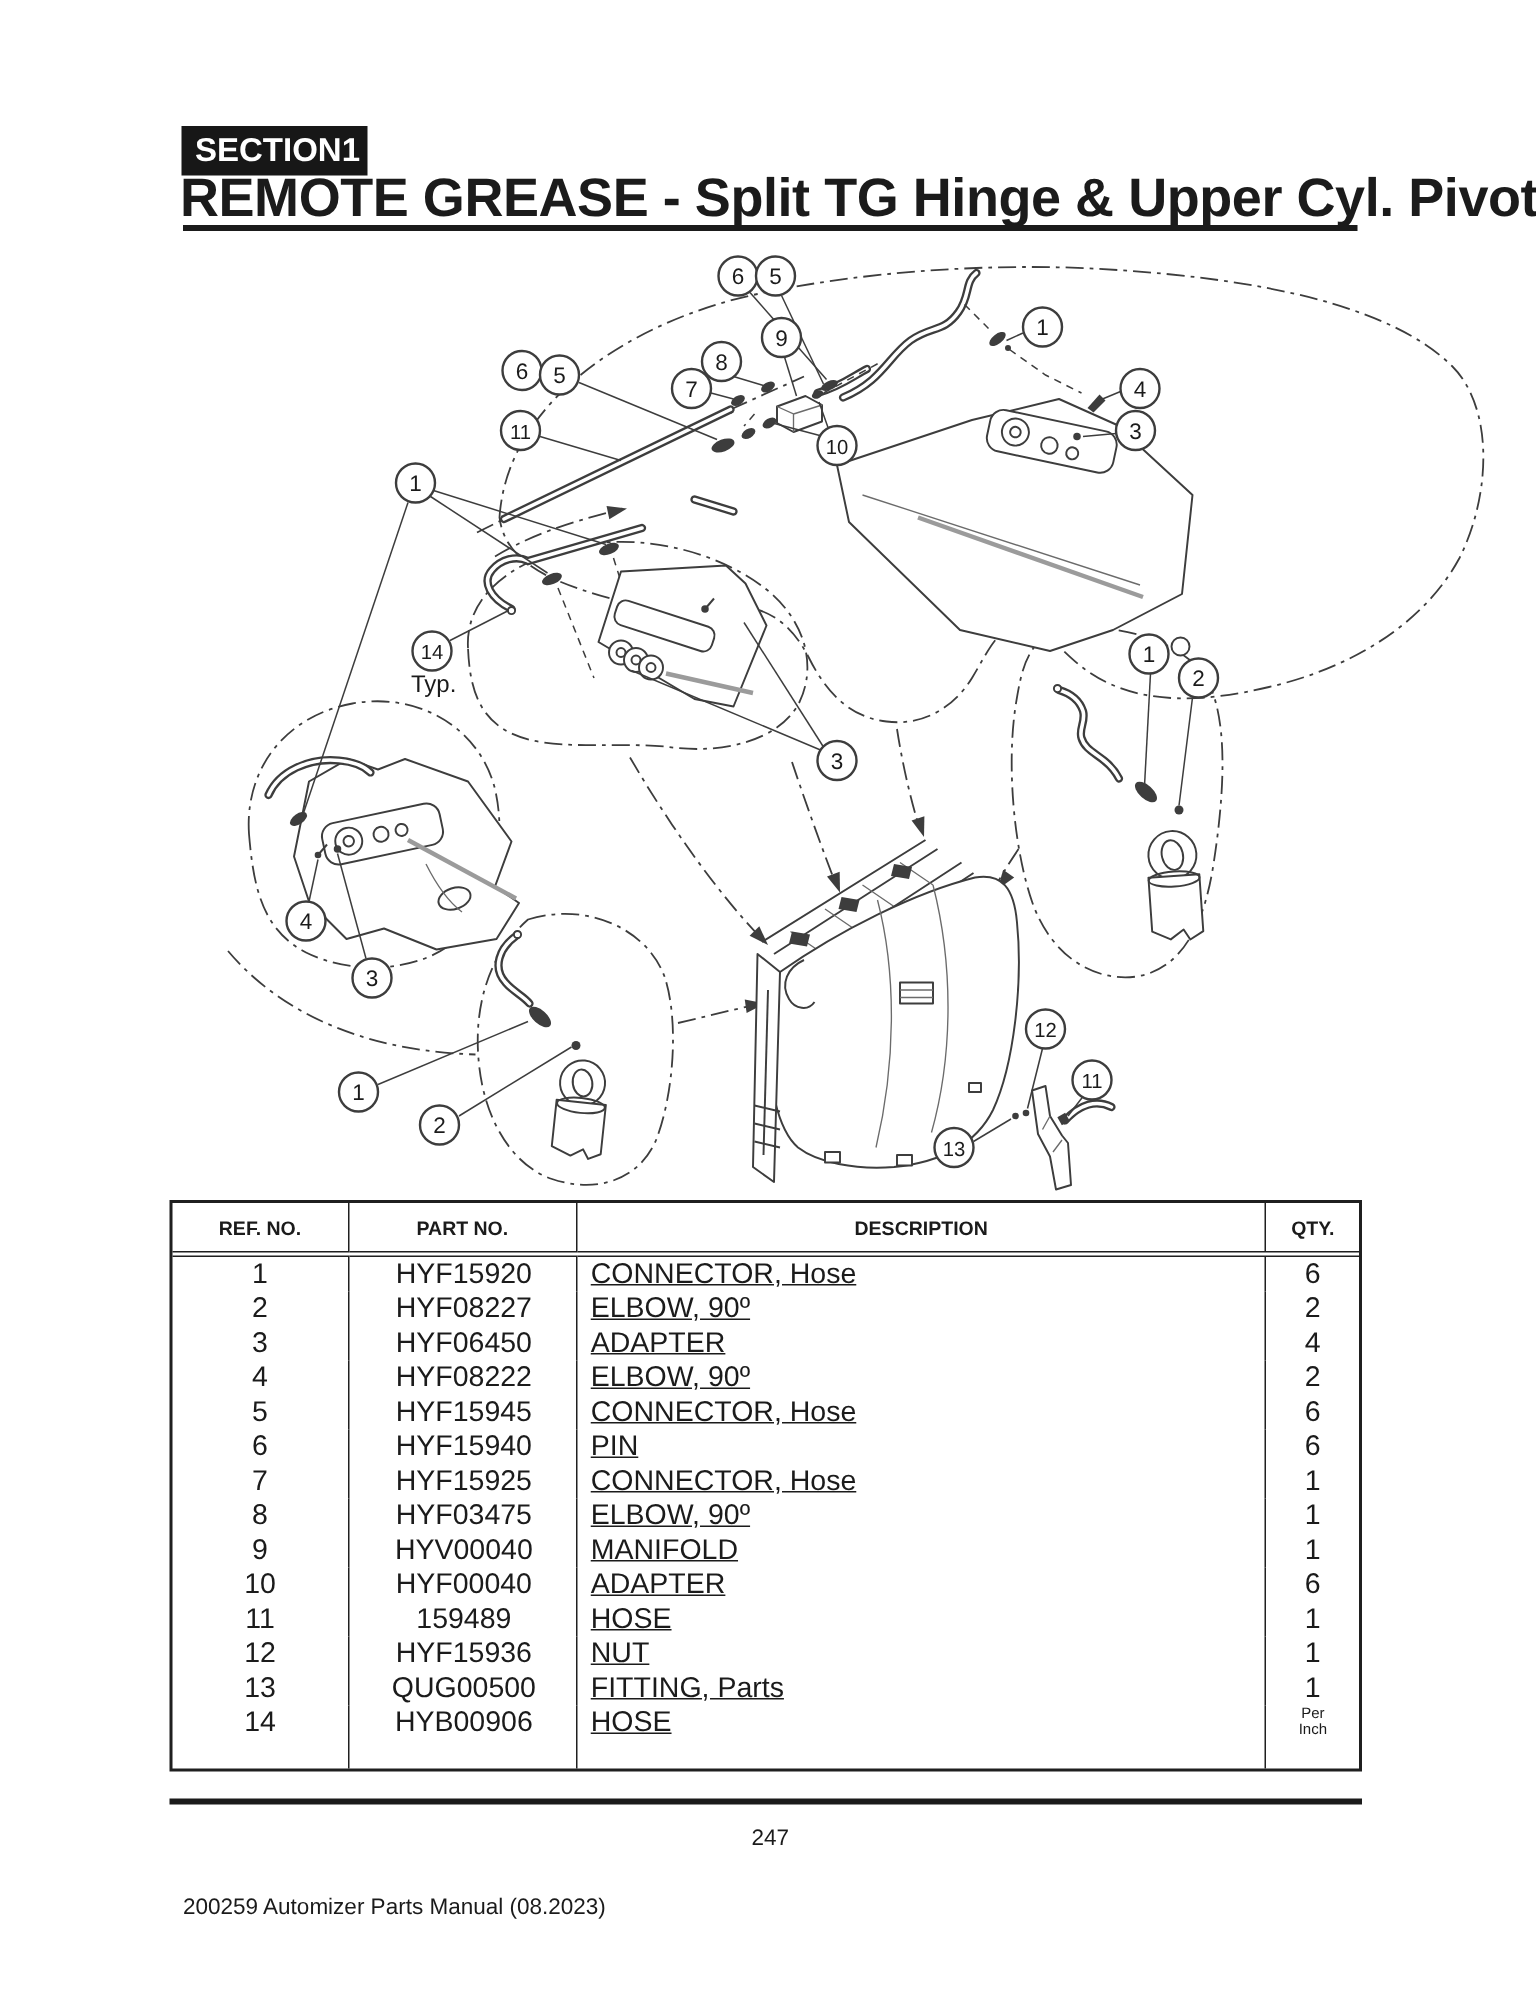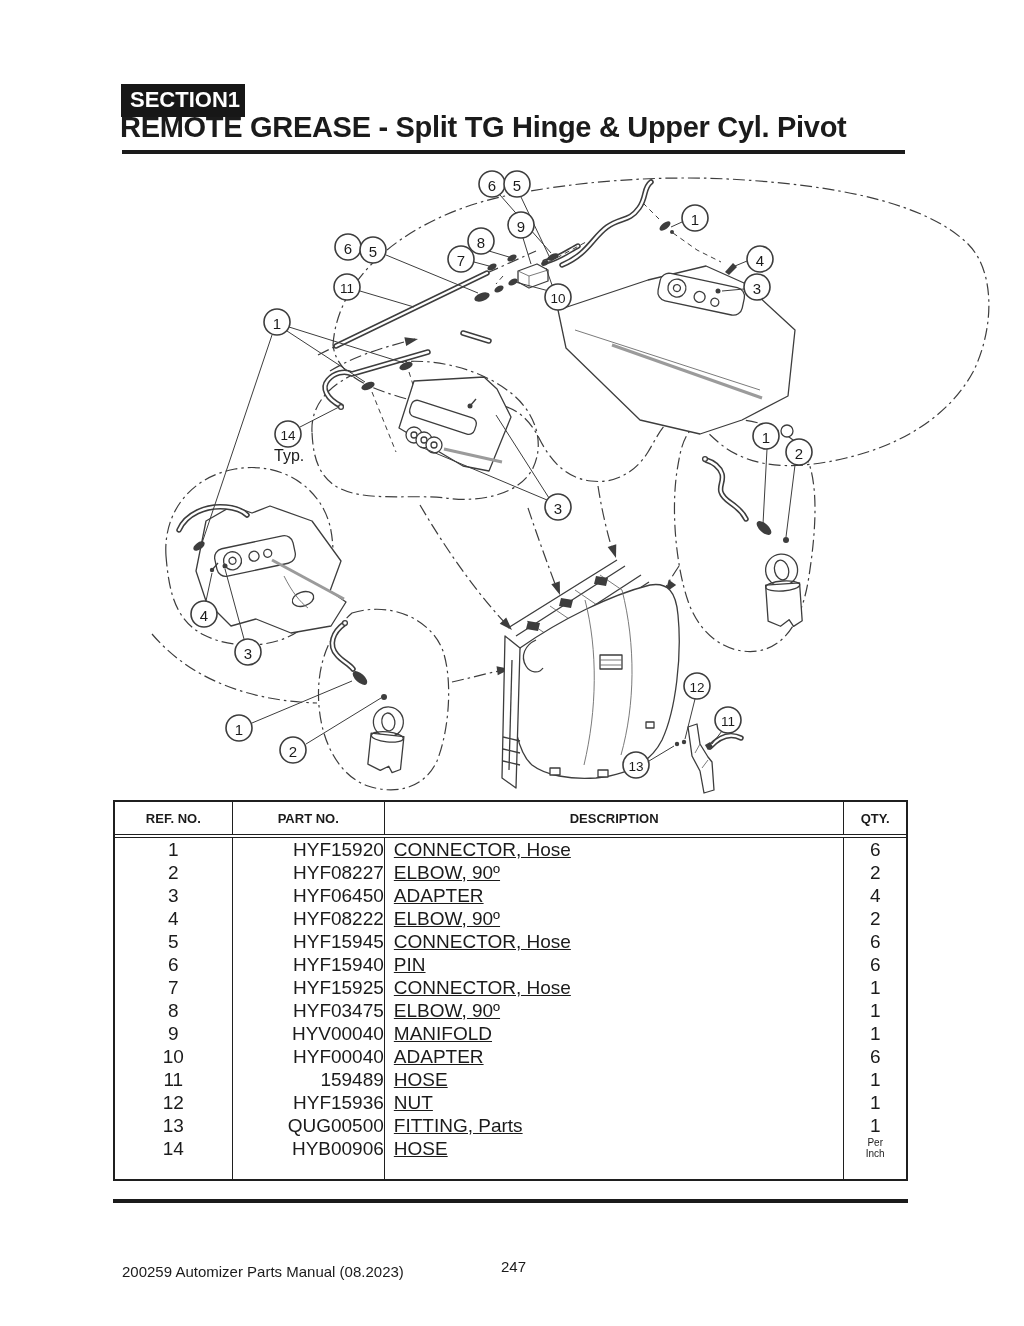--- a/index.html
+++ b/index.html
@@ -1,21 +1,21 @@
 <!DOCTYPE html>
 <html><head>
 <meta charset="utf-8">
 <style>
   html,body{margin:0;padding:0;background:#fff;}
   body{width:1024px;height:1326px;position:relative;font-family:"Liberation Sans",sans-serif;color:#1b1b1b;overflow:hidden;}
 
   
   .section-box{position:absolute;left:121px;top:84px;width:106px;background:#171717;color:#fff;
     font-weight:bold;font-size:22px;padding:3px 9px 4px 9px;display:flex;justify-content:space-between;align-items:center;}
-  .page-title{position:absolute;left:120px;top:111px;font-size:29px;font-weight:bold;letter-spacing:-0.3px;white-space:nowrap;}
+  .page-title{position:absolute;left:120px;top:111px;font-size:36px;font-weight:bold;letter-spacing:-0.3px;white-space:nowrap;}
   .title-rule{position:absolute;left:122px;top:150px;width:783px;height:4px;background:#1b1b1b;}
 
   
   #diagram-svg{position:absolute;left:0;top:0;width:1024px;height:1326px;}
   .ph{fill:none;stroke:#3d3d3d;stroke-width:1.2;stroke-dasharray:12 4 2.5 4;}
   .dsh{fill:none;stroke:#3d3d3d;stroke-width:1;stroke-dasharray:5 4;}
   .ln{fill:none;stroke:#3d3d3d;stroke-width:1.3;stroke-linejoin:round;}
   .thin{fill:none;stroke:#6b6b6b;stroke-width:0.9;}
   .wfill{fill:#fff;stroke:#3d3d3d;stroke-width:1.3;stroke-linejoin:round;}
   .dark{fill:#3d3d3d;stroke:none;}
@@ -31,29 +31,29 @@
   
   .parts-table-wrap{position:absolute;left:113px;top:800px;width:795px;height:381px;border:2.5px solid #1f1f1f;box-sizing:border-box;}
   table.parts{border-collapse:collapse;width:100%;height:100%;table-layout:fixed;}
   table.parts col.c-ref{width:117px;} table.parts col.c-part{width:152px;}
   table.parts col.c-desc{width:459px;} table.parts col.c-qty{width:62px;}
   table.parts th{font-size:13px;font-weight:bold;text-align:center;height:32px;
     border-bottom:4px double #1f1f1f;padding:0;}
   table.parts td{font-size:19px;height:23px;padding:0;vertical-align:middle;line-height:1.05;}
   table.parts th + th, table.parts td + td{border-left:1.8px solid #1f1f1f;}
   table.parts td:nth-child(1){text-align:center;}
-  table.parts td:nth-child(2){text-align:right;padding-left:2px;}
+  table.parts td:nth-child(2){text-align:center;padding-left:2px;}
   table.parts td:nth-child(3){text-align:left;padding-left:9px;text-decoration:underline;}
   table.parts td:nth-child(4){text-align:center;}
   table.parts td.qty-per{font-size:10px;line-height:1.05;text-align:center;}
   table.parts tr.filler td{height:auto;}
 
   .bottom-rule{position:absolute;left:113px;top:1199px;width:795px;height:4px;background:#1b1b1b;}
   .footer-left{position:absolute;left:122px;top:1263px;font-size:15px;}
-  .footer-page{position:absolute;left:501px;top:1258px;font-size:15px;}
+  .footer-page{position:absolute;left:501px;top:1217px;font-size:15px;}
 </style>
 </head>
 <body>
 
 <svg id="diagram-svg" viewBox="0 0 1024 1326" xmlns="http://www.w3.org/2000/svg">
 
   <g>
     <path class="ph" d="M333,345 C338,268 420,214 505,196 C570,182 660,174 745,180 C835,186 925,202 968,244 C996,272 994,330 973,372 C948,418 898,446 846,458 C800,469 765,468 738,455 C712,443 702,421 685,417 C667,414 660,432 648,452 C635,473 614,484 591,481 C564,478 549,458 539,438 C529,419 517,408 496,404 C466,398 434,407 407,399 C372,389 337,377 333,345 Z"></path>
     <path class="ph" d="M166,556 C163,512 191,477 235,469 C280,461 320,486 330,526 C338,561 330,601 305,626 C279,649 234,650 204,635 C175,620 169,592 166,556 Z"></path>
     <path class="ph" d="M312,432 C310,398 341,373 386,364 C431,355 481,369 511,393 C536,413 545,443 533,468 C520,494 481,503 446,498 C410,494 366,502 339,488 C318,477 313,456 312,432 Z"></path>

